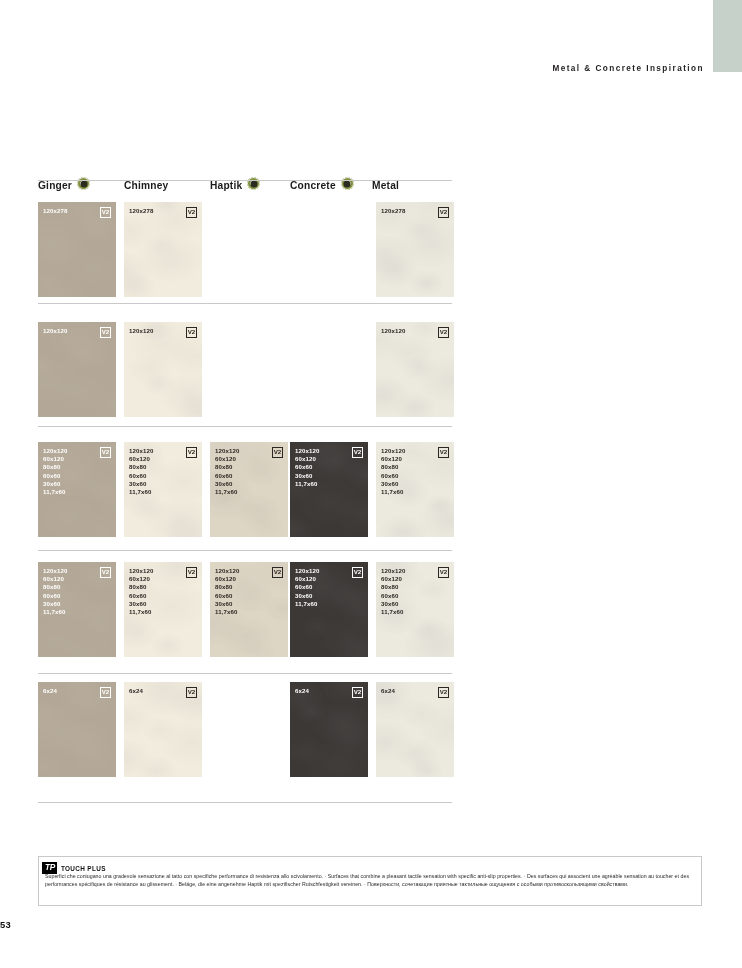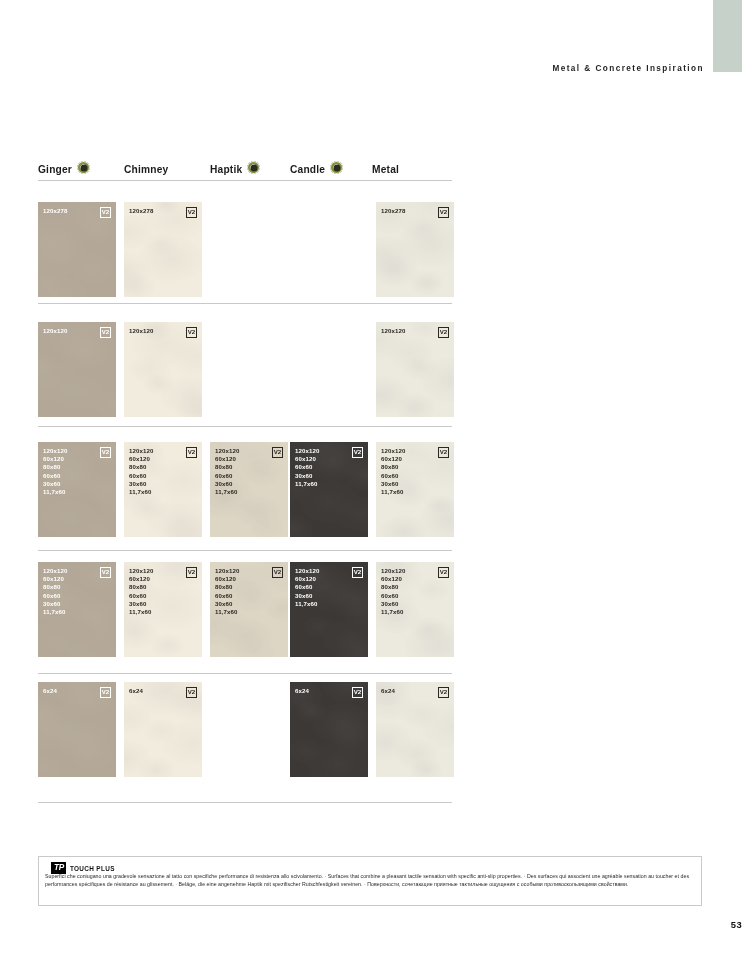--- a/index.html
+++ b/index.html
@@ -19,21 +19,21 @@
     position:absolute;right:38px;top:64px;
     font-size:8.2px;font-weight:700;letter-spacing:1.45px;
     color:#221f1f;white-space:nowrap;text-align:right;
   }
 
   
   .names-row{
     position:absolute;left:38px;top:161px;width:414px;height:18px;
   }
   .name-cell{
-    position:absolute;top:0;height:18px;
+    position:absolute;top:16px;height:18px;
     display:flex;align-items:center;gap:2px;
   }
   .name-txt{
     font-size:10.2px;font-weight:700;color:#1b1b1b;letter-spacing:.2px;
     white-space:nowrap;line-height:18px;
   }
   .eco-badge{
     width:13px;height:13px;border-radius:50%;
     position:relative;display:inline-block;flex:0 0 auto;
     margin-left:3px;margin-bottom:5px;
@@ -83,37 +83,37 @@
     border:1px solid;display:flex;align-items:center;justify-content:center;
     font-size:6.2px;font-weight:700;line-height:1;
   }
 
   
   .note-box{
     position:absolute;left:38px;top:856px;width:664px;height:50px;
     box-sizing:border-box;border:1px solid #c9c9c9;background:#fff;
   }
   .note-head{
-    position:absolute;left:12px;top:5px;display:flex;align-items:center;gap:4px;
+    position:absolute;left:3px;top:5px;display:flex;align-items:center;gap:4px;
   }
   .tp-mark{
     background:#000;color:#fff;font-weight:700;font-style:italic;
     font-size:8.2px;line-height:1;padding:2px 2px 2px 3px;letter-spacing:-.3px;
   }
   .tp-label{
     font-size:6.4px;font-weight:700;letter-spacing:.35px;color:#111;
   }
   .note-body{
     position:absolute;left:6px;top:16px;right:5px;
     font-size:5.25px;line-height:7.6px;color:#2a2a2a;letter-spacing:.02px;
     text-align:left;
   }
 
   .page-num{
-    position:absolute;left:0;right:0;top:919px;text-align:right;
+    position:absolute;left:0;right:0;top:919px;text-align:left;
     font-size:9.4px;font-weight:700;color:#111;letter-spacing:.4px;
   }
 </style>
 </head>
 <body>
 
 <div class="page">
 
   <div class="corner-tab" style="background: rgb(197, 209, 201);"></div>
 
@@ -125,21 +125,21 @@
         <span class="eco-badge"></span>
       </div>
       <div class="name-cell" style="left: 86px;">
         <span class="name-txt">Chimney</span>
       </div>
       <div class="name-cell" style="left: 172px;">
         <span class="name-txt">Haptik</span>
         <span class="eco-badge"></span>
       </div>
       <div class="name-cell" style="left: 252px;">
-        <span class="name-txt">Candle</span>
+        <span class="name-txt">Concrete</span>
         <span class="eco-badge"></span>
       </div>
       <div class="name-cell" style="left: 334px;">
         <span class="name-txt">Metal</span>
       </div>
     </div>
 
   <div class="grid">
       <div class="row" style="position: absolute; top: 22px; height: 95px;">
         <div class="cell" style="left: 0px;">

